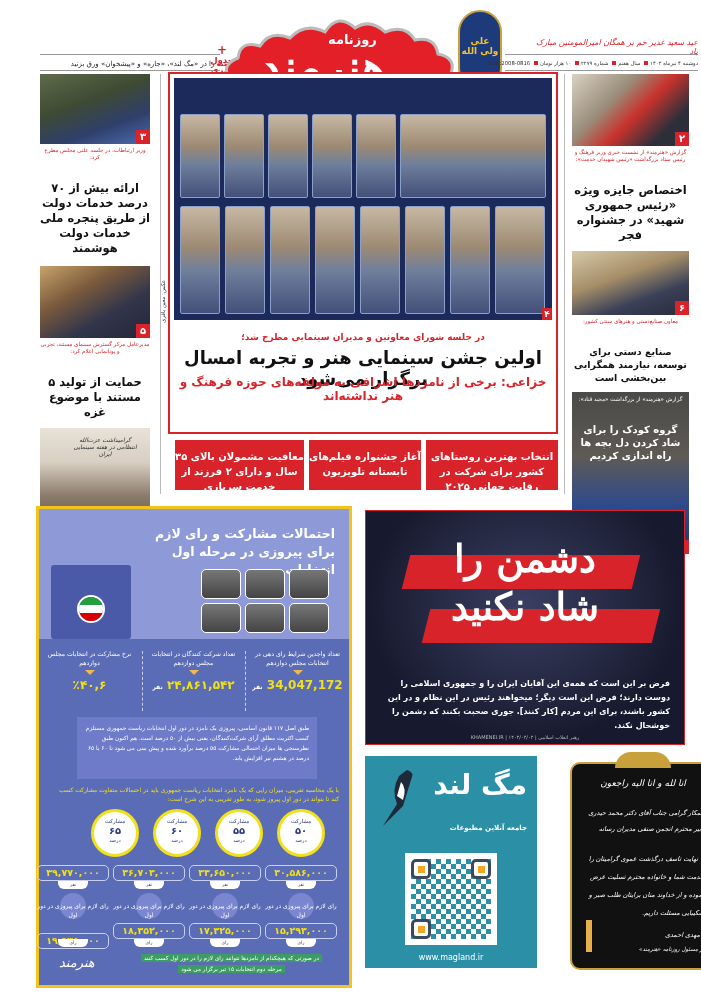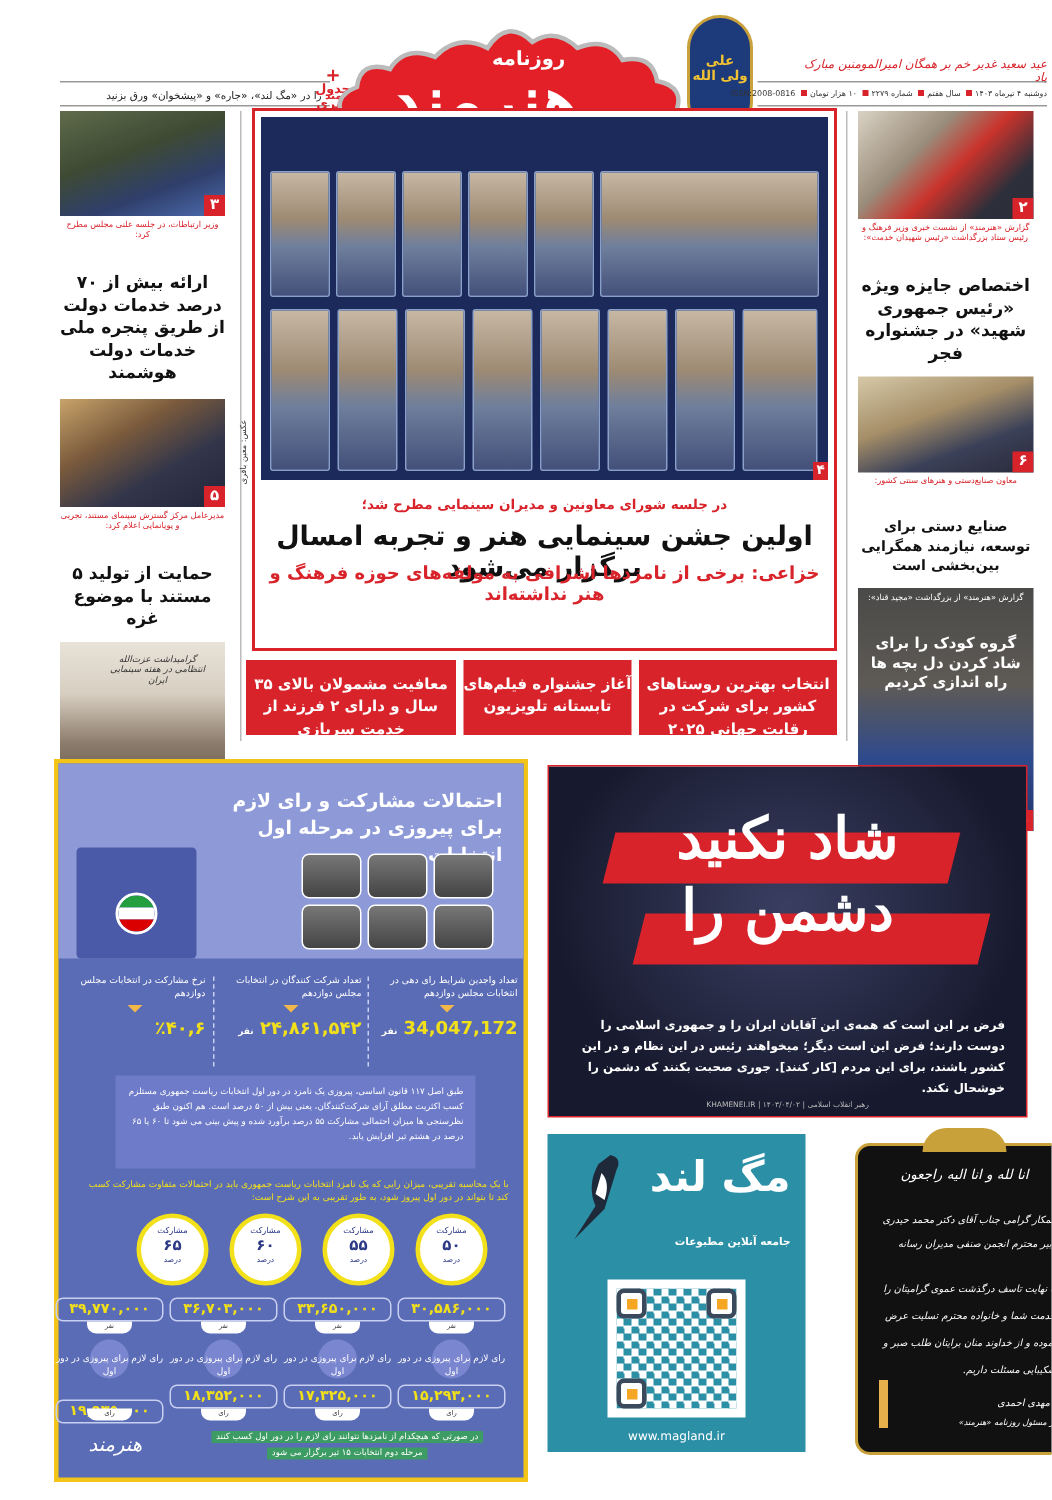--- a/index.html
+++ b/index.html
@@ -37,21 +37,21 @@
 .credit{position:absolute;left:160px;top:280px;width:12px;height:80px;writing-mode:vertical-rl;transform:rotate(180deg);font-size:5.5px;color:#333}
 
 .info{position:absolute;left:36px;top:506px;width:316px;height:482px;background:#5b6cb6;border:3px solid #f2c318}
 .info-top{position:absolute;left:0;top:0;width:100%;height:130px;background:#8e9ad8}
 .info-title{position:absolute;right:14px;top:16px;width:190px;text-align:right;font-size:12.5px;font-weight:bold;color:#fff;line-height:18px}
 .ballot{position:absolute;left:12px;top:56px;width:80px;height:74px;background:#4a5aa8;border-radius:3px}
 .flag{position:absolute;left:38px;top:86px;width:28px;height:28px;border-radius:50%;overflow:hidden;border:2px solid #fff}
 .flag div{height:33.3%}
 .cands{position:absolute;left:162px;top:60px;width:130px}
 .cand{position:absolute;width:40px;height:30px;background:linear-gradient(180deg,#777 0%,#444 100%);border-radius:5px;border:1px solid #fff}
-.stat{position:absolute;top:140px;width:95px;color:#fff}
+.stat{position:absolute;top:140px;width:95px;text-align:center;color:#fff}
 .stat .lbl{font-size:6.2px;line-height:9px}
 .stat .tri{width:0;height:0;border-left:5px solid transparent;border-right:5px solid transparent;border-top:5px solid #f2b84b;margin:3px auto}
 .stat .val{font-size:12px;font-weight:bold;color:#f2e01a}
 .stat .val small{font-size:6px;color:#fff}
 .dashv{position:absolute;top:142px;width:0;height:60px;border-left:1px dashed #c8cff0}
 .note{position:absolute;left:38px;top:208px;width:240px;height:62px;background:#6e7bc8;color:#fff;font-size:5.8px;line-height:10px;padding:6px 8px;text-align:right}
 .note2{position:absolute;left:16px;top:276px;width:284px;font-size:6px;color:#f2e01a;line-height:9px;text-align:right}
 .circ{position:absolute;top:300px;width:48px;height:48px;border-radius:50%;background:#fff;border:3px solid #f2e01a;text-align:center;color:#2c3a86}
 .circ .a{font-size:5.5px;margin-top:6px;display:block}
 .circ .b{font-size:10px;font-weight:bold;line-height:13px;display:block}
@@ -197,21 +197,21 @@
   </div>
   <div class="num" style="right:4px;bottom:auto;top:234px;width:10px;height:12px;font-size:9px;line-height:12px">۴</div>
   <div class="center-kicker">در جلسه شورای معاونین و مدیران سینمایی مطرح شد؛</div>
   <div class="center-head">اولین جشن سینمایی هنر و تجربه امسال برگزار می‌شود</div>
   <div class="center-sub">خزاعی: برخی از نامزدها اشرافی به مولفه‌های حوزه فرهنگ و هنر نداشته‌اند</div>
 </div>
 
 <div class="redboxes">
   <div class="redbox" style="right:0;width:132px">انتخاب بهترین روستاهای کشور برای شرکت در رقابت جهانی ۲۰۲۵</div>
   <div class="redbox" style="right:137px;width:112px">آغاز جشنواره فیلم‌های تابستانه تلویزیون</div>
-  <div class="redbox" style="right:254px;width:140px">معافیت مشمولان بالای ۳۵ سال و دارای ۲ فرزند از خدمت سربازی</div>
+  <div class="redbox" style="right:254px;width:129px">معافیت مشمولان بالای ۳۵ سال و دارای ۲ فرزند از خدمت سربازی</div>
 </div>
 
 <div class="info">
   <div class="info-top">
     <div class="ballot"></div>
     <div class="flag">
       <div style="background:#239f40"></div>
         <div style="background:#fff"></div>
         <div style="background:#da0000"></div>
     </div>
@@ -301,22 +301,22 @@
     <span>مرحله دوم انتخابات ۱۵ تیر برگزار می شود</span>
   </div>
   <div class="brand-sig" style="top:446px">هنرمند</div>
   <div class="source">منبع: ایسنا</div>
 </div>
 
 <div class="poster">
   <div class="stripe" style="left:40px;top:44px;width:230px;height:34px"></div>
   <div class="stripe" style="left:60px;top:98px;width:230px;height:34px"></div>
   <div class="poster-title">
+    <div>دشمن را</div>
     <div>شاد نکنید</div>
-    <div>دشمن را</div>
   </div>
   <div class="poster-text">فرض بر این است که همه‌ی این آقایان ایران را و جمهوری اسلامی را دوست دارند؛ فرض این است دیگر؛ میخواهند رئیس در این نظام و در این کشور باشند، برای این مردم [کار کنند]. جوری صحبت بکنند که دشمن را خوشحال نکند.</div>
   <div class="poster-foot">
     <span>رهبر انقلاب اسلامی</span> |
     <span>KHAMENEI.IR</span> |
     <span>۱۴۰۳/۰۴/۰۲</span>
   </div>
 </div>
 
 <div class="mag">

